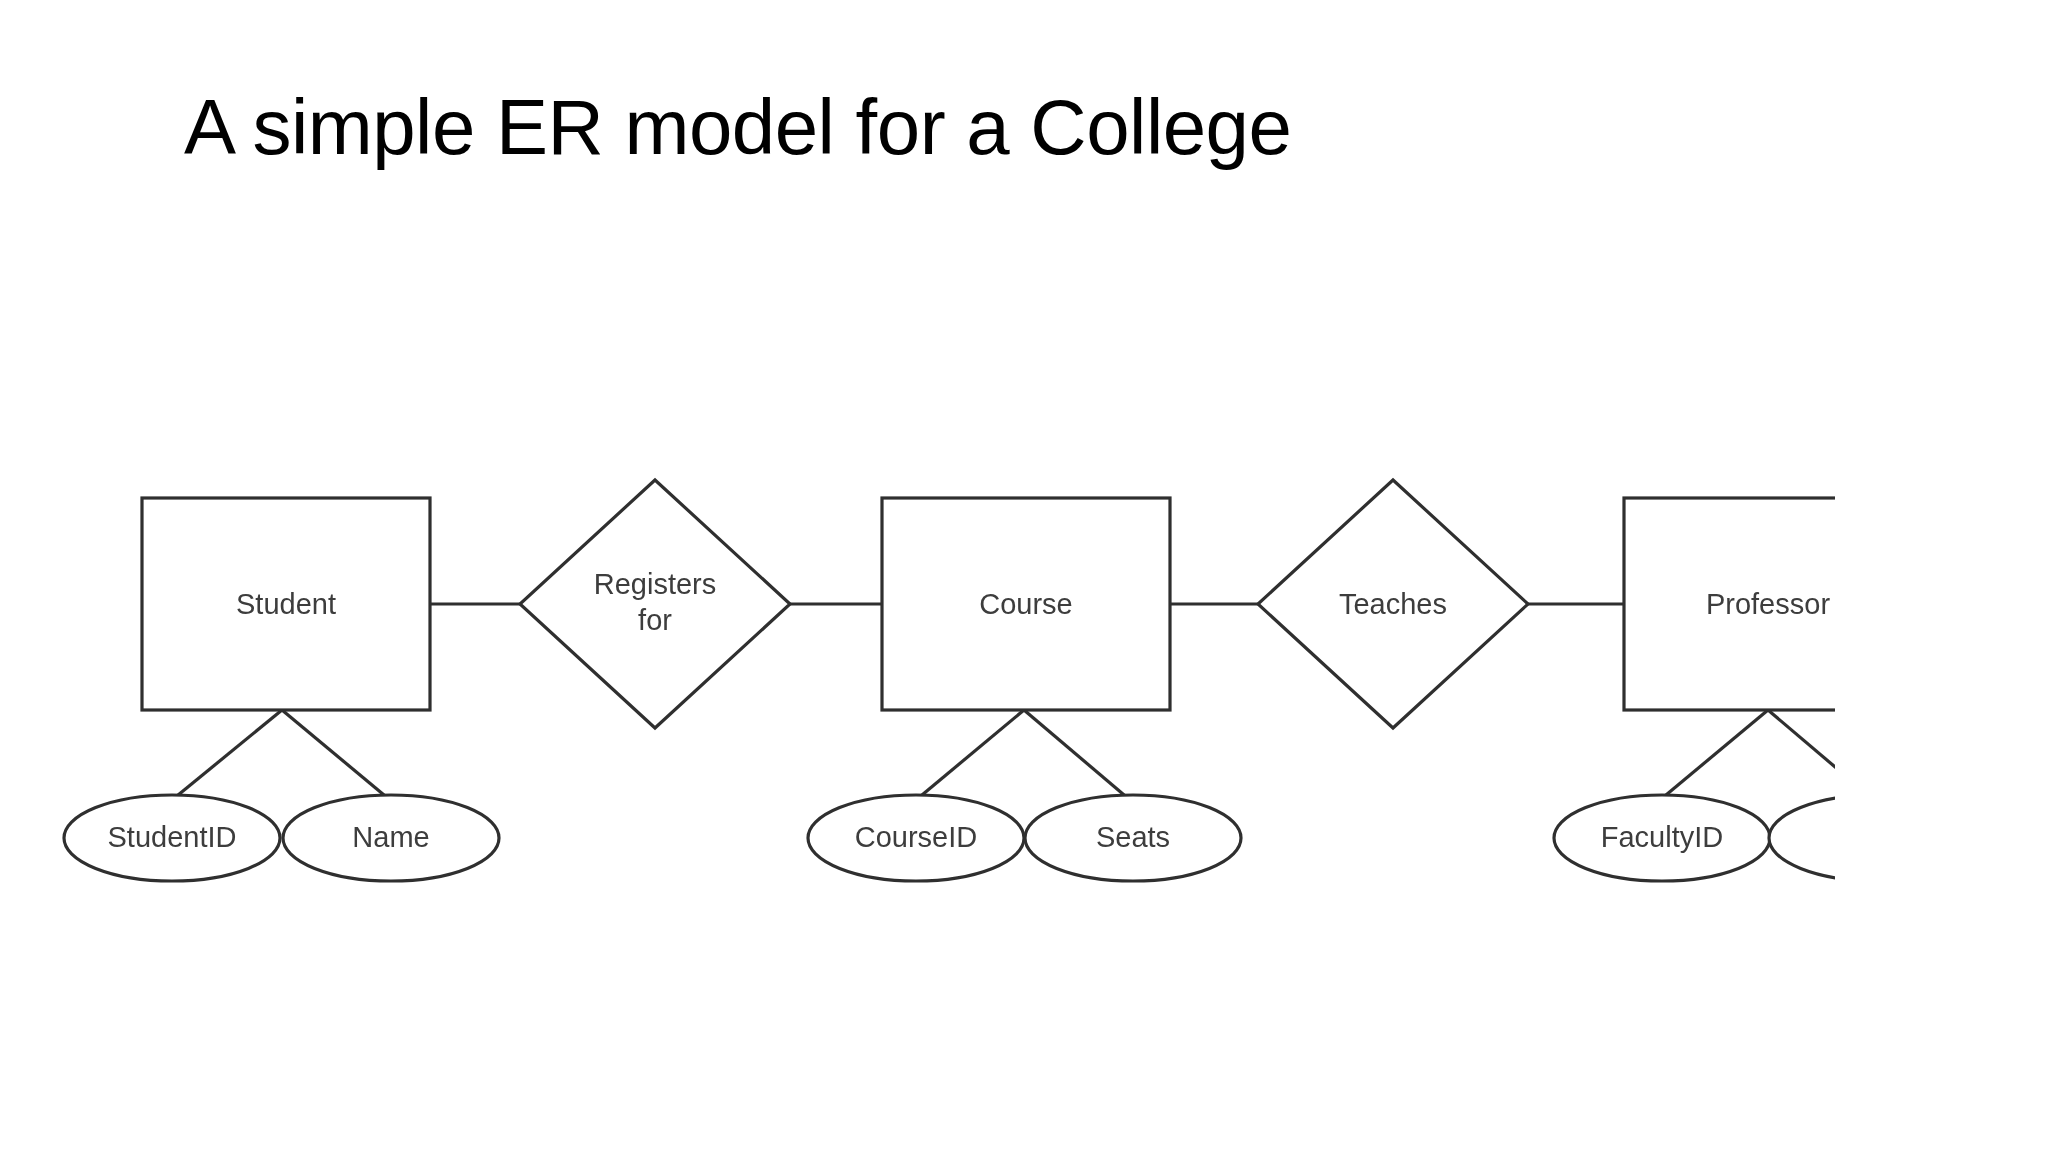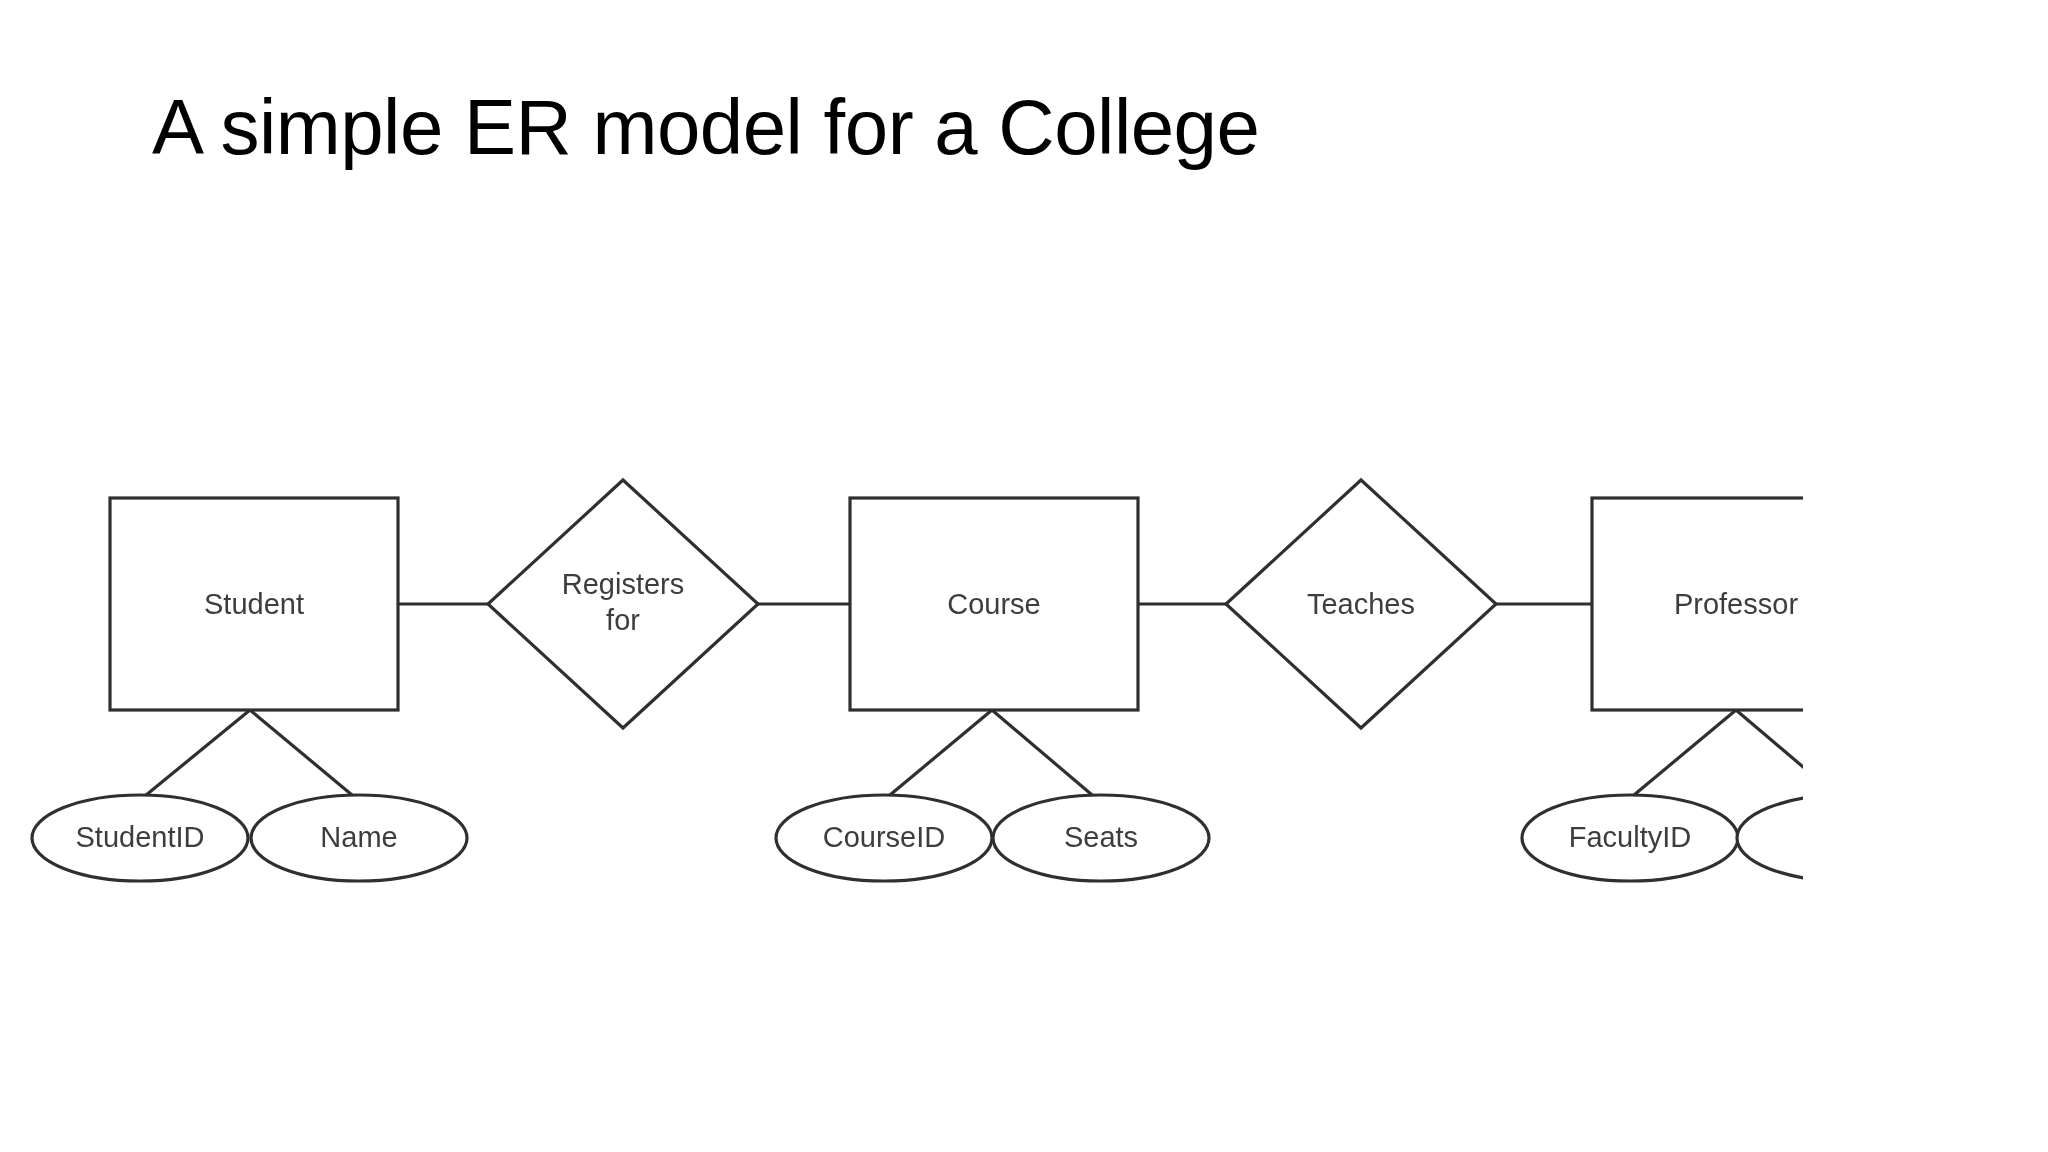--- a/index.html
+++ b/index.html
@@ -8,20 +8,21 @@
     padding: 0;
     background: #ffffff;
   }
   #slide {
     position: relative;
     width: 1803px;
     height: 1152px;
     background: #ffffff;
     overflow: hidden;
     font-family: "Liberation Sans", sans-serif;
+    margin-left: 32px;
   }
   #slide-title {
     position: absolute;
     left: 152px;
     top: 84px;
     width: 1700px;
     font-family: "Liberation Sans", sans-serif;
     font-size: 78px;
     font-weight: 400;
     line-height: 1.12;

